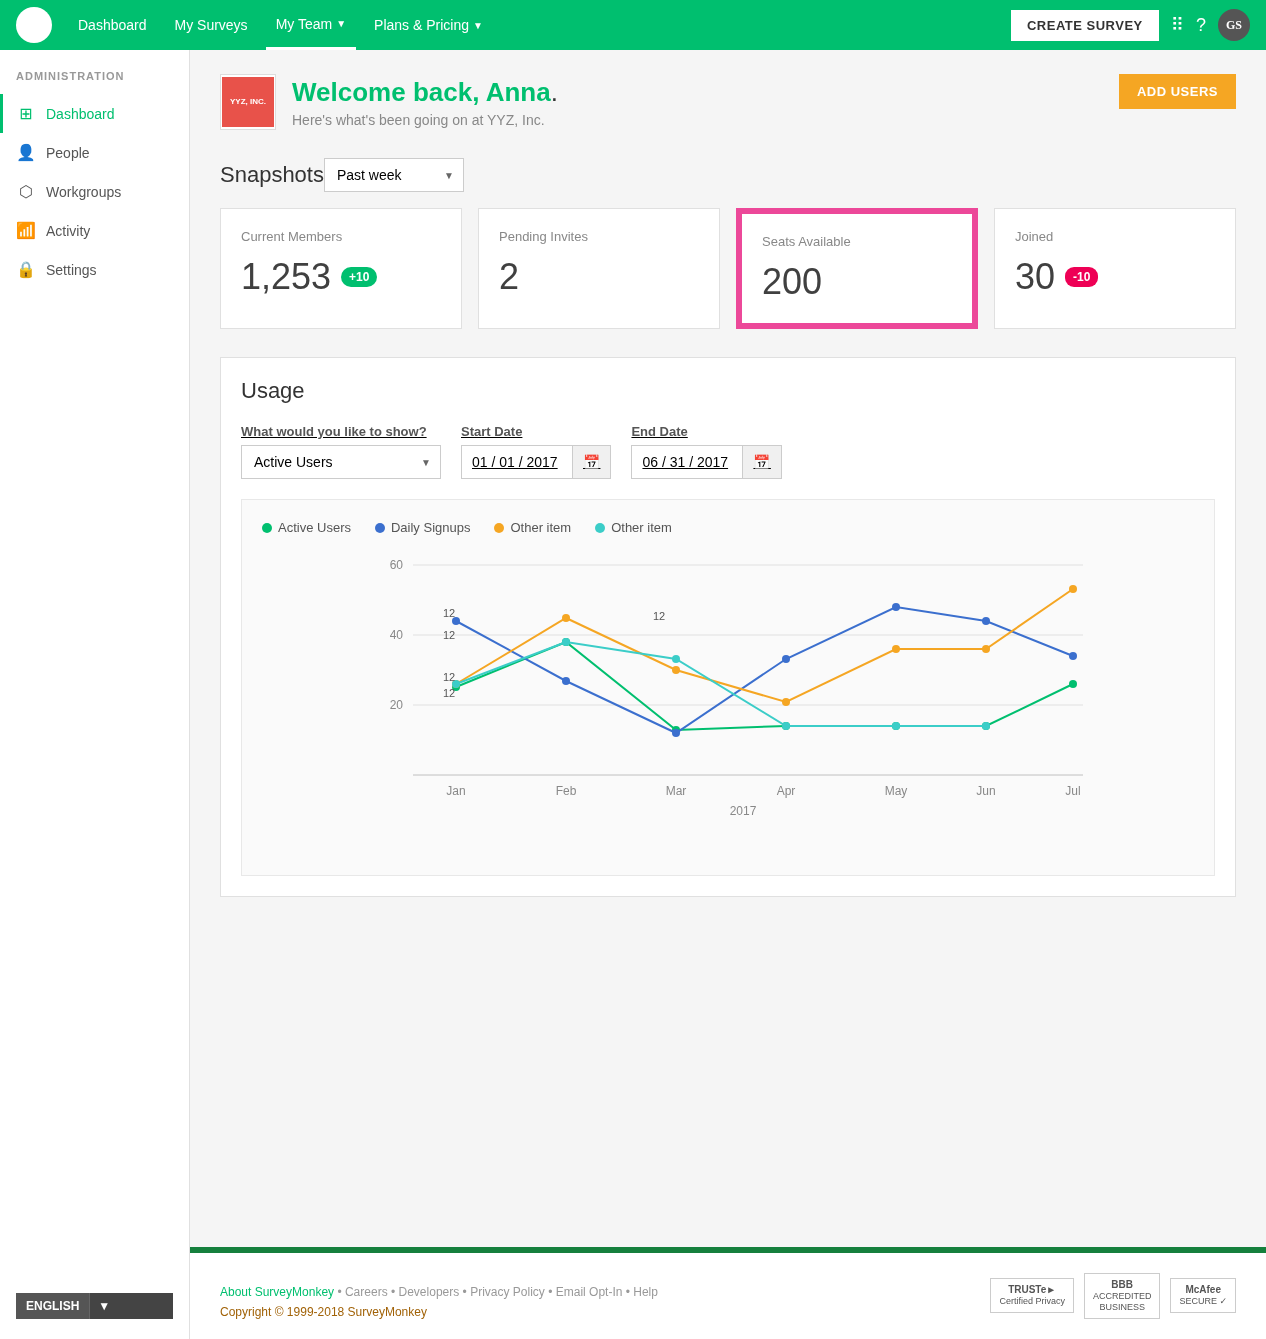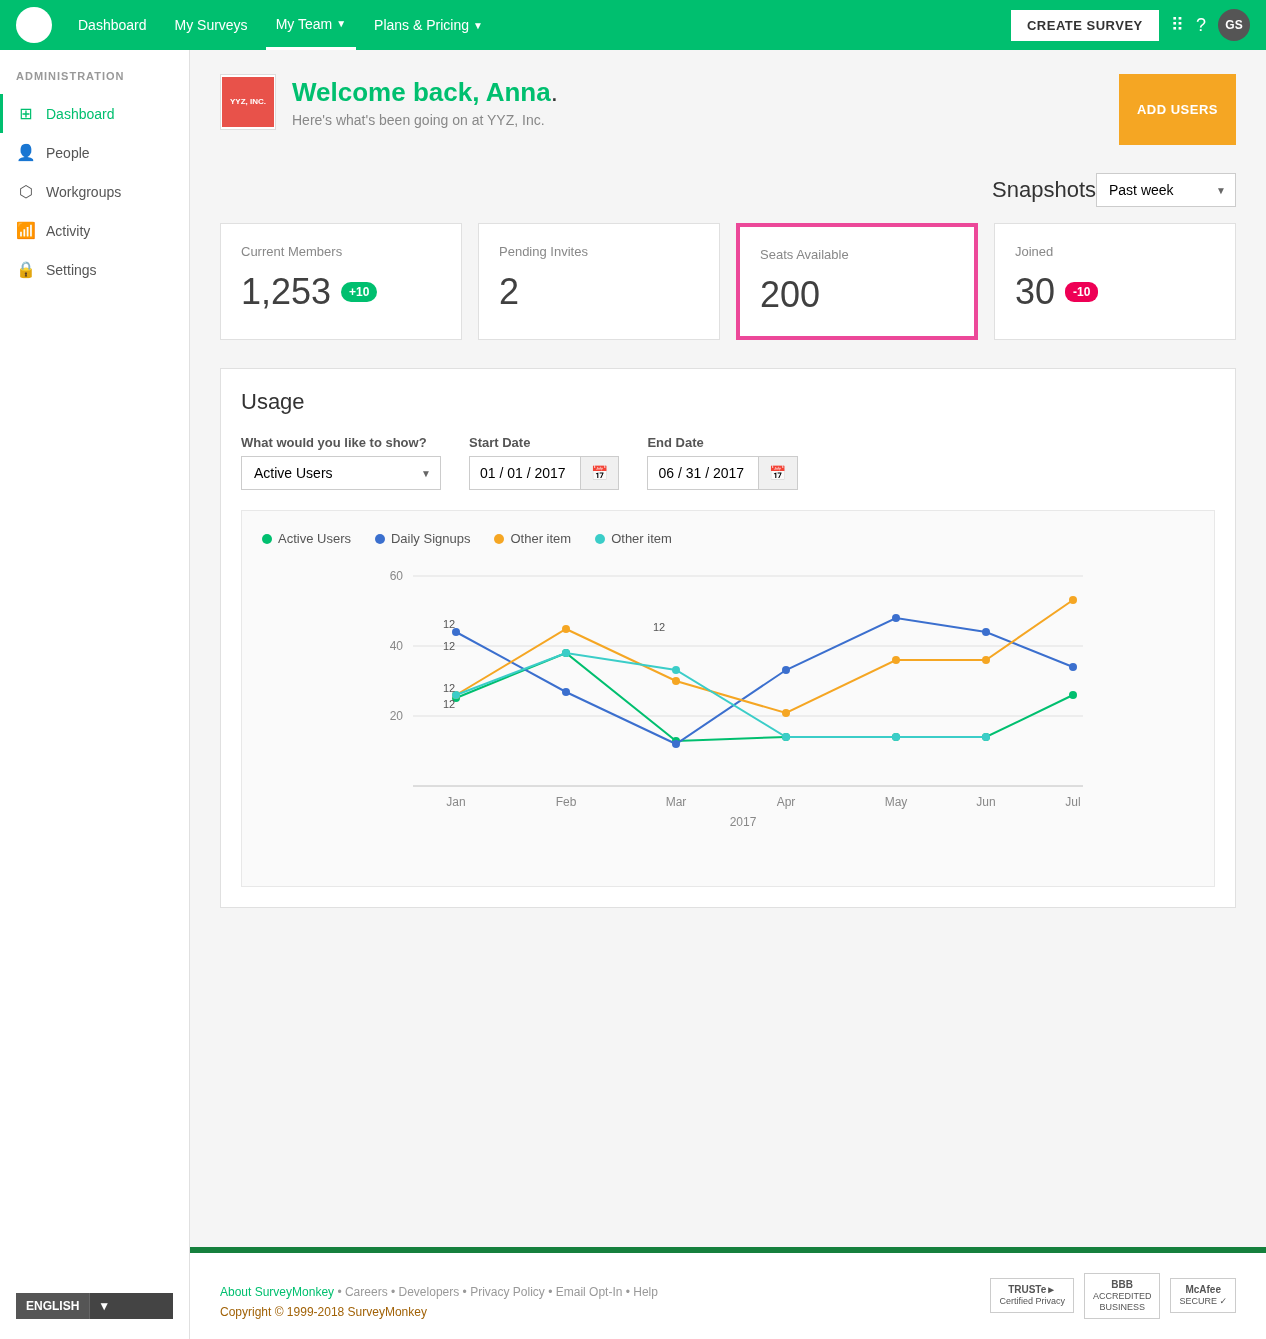--- a/index.html
+++ b/index.html
@@ -50,20 +50,21 @@
       background: none; border: none; cursor: pointer;
       color: white; font-size: 18px; display: flex; align-items: center;
     }
     .user-avatar {
       width: 32px; height: 32px;
       background: #555;
       border-radius: 50%;
       display: flex; align-items: center; justify-content: center;
       color: white; font-size: 12px; font-weight: bold;
       cursor: pointer;
+      font-family: Liberation Serif, serif;
     }
 
     
     .layout { display: flex; min-height: calc(1339px - 50px); }
 
     
     .sidebar {
       width: 190px;
       background: white;
       border-right: 1px solid #e0e0e0;
@@ -127,33 +128,33 @@
       font-size: 9px; color: #666; text-align: center;
       background: white;
     }
     .welcome-text h1 { font-size: 26px; font-weight: normal; color: #333; }
     .welcome-text h1 span { color: #00bf6f; font-weight: bold; }
     .welcome-text p { font-size: 14px; color: #888; margin-top: 4px; }
     .add-users-btn {
       background: #f5a623;
       color: white;
       border: none;
-      padding: 28px 18px;
+      padding: 10px 18px;
       font-size: 13px;
       font-weight: bold;
       cursor: pointer;
       letter-spacing: 0.5px;
       white-space: nowrap;
     }
 
     
     .snapshots-header {
       display: flex;
       align-items: center;
-      justify-content: flex-end;
+      justify-content: flex-start;
       margin-bottom: 16px;
     }
     .snapshots-title { font-size: 22px; color: #333; font-weight: normal; }
     .period-select {
       padding: 8px 30px 8px 12px;
       border: 1px solid #ccc;
       background: white;
       font-size: 14px;
       cursor: pointer;
       appearance: none;
@@ -173,21 +174,21 @@
       display: grid;
       grid-template-columns: repeat(4, 1fr);
       gap: 16px;
       margin-bottom: 28px;
     }
     .snapshot-card {
       background: white;
       border: 1px solid #e0e0e0;
       padding: 20px;
     }
-    .snapshot-card.highlighted { border: 4px solid #ec4899; }
+    .snapshot-card.highlighted { border: 6px solid #ec4899; }
     .snapshot-card .card-label {
       font-size: 13px;
       color: #888;
       margin-bottom: 12px;
     }
     .card-value-row {
       display: flex;
       align-items: center;
       gap: 10px;
     }
@@ -201,24 +202,25 @@
       border-radius: 12px;
       font-size: 12px;
       font-weight: bold;
       color: white;
     }
     .badge.green { background: #00bf6f; }
     .badge.red { background: #e05; border-radius: 9px; }
     .usage-title { font-size: 22px; color: #333; font-weight: normal; margin-bottom: 20px; }
     .usage-controls {
       display: flex;
-      gap: 28px;
+      gap: 20px;
       align-items: flex-start;
       margin-bottom: 20px;
       flex-wrap: wrap;
+      text-decoration: underline;
     }
     .control-group { display: flex; flex-direction: column; gap: 6px; }
     .control-group label { font-size: 13px; color: #555; font-weight: bold; }
     .control-group select, .control-group .date-input {
       border: 1px solid #ccc;
       padding: 8px 12px;
       font-size: 14px;
       background: white;
       cursor: pointer;
     }

